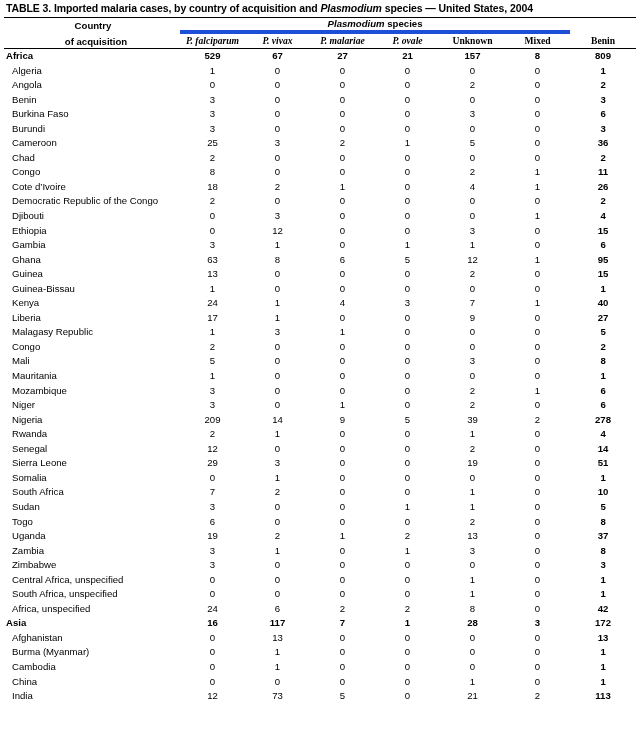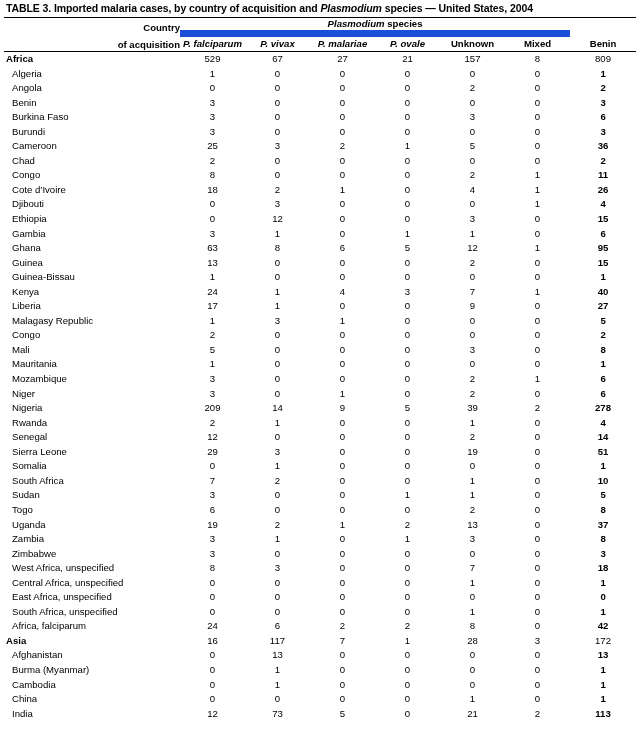--- a/index.html
+++ b/index.html
@@ -58,38 +58,39 @@
   thead th {
     font-weight: bold;
     font-size: 9.6px;
     padding: 0;
     vertical-align: bottom;
     line-height: 13px;
   }
 
   .hdr-country-1,
   .hdr-country-2 {
-    text-align: right;
+    text-align: center;
     padding-left: 2px !important;
     white-space: nowrap;
   }
   .hdr-country-2 { padding-left: 8px !important; }
 
   .hdr-group {
     font-weight: bold;
-    border-bottom: 7px solid #1d4ed8;
+    border-bottom: 4px solid #1d4ed8;
     padding-bottom: 0 !important;
     line-height: 12px;
   }
   .hdr-group .sp-italic { font-style: italic; }
 
   .hdr-col {
     text-align: center;
     white-space: nowrap;
     padding-bottom: 1px !important;
+    font-family: Liberation Serif, serif;
   }
   .hdr-col .sp-italic { font-style: italic; }
 
   .rule-under-head td {
     padding: 0;
     height: 0;
     border-bottom: 1.2px solid #000;
   }
 
   tbody td {
@@ -102,21 +103,21 @@
   td.country {
     text-align: left;
     padding-left: 8px !important;
   }
   tr.region td.country {
     font-weight: bold;
     padding-left: 2px !important;
   }
   tr.region td.num,
   tr.region td.total {
-    font-weight: normal;
+    font-weight: bold;
     margin-top: 28px;
   }
   td.num {
     text-align: center;
   }
   td.total {
     text-align: center;
     font-weight: bold;
   }
   tr.country-row td.total { font-weight: bold; }
@@ -258,20 +259,30 @@
           <td class="country">Cote d’Ivoire</td>
           <td class="num">18</td>
           <td class="num">2</td>
           <td class="num">1</td>
           <td class="num">0</td>
           <td class="num">4</td>
           <td class="num">1</td>
           <td class="total">26</td>
         </tr>
         <tr class="country-row">
+          <td class="country">Democratic Republic of the Congo</td>
+          <td class="num">2</td>
+          <td class="num">0</td>
+          <td class="num">0</td>
+          <td class="num">0</td>
+          <td class="num">0</td>
+          <td class="num">0</td>
+          <td class="total">2</td>
+        </tr>
+        <tr class="country-row">
           <td class="country">Djibouti</td>
           <td class="num">0</td>
           <td class="num">3</td>
           <td class="num">0</td>
           <td class="num">0</td>
           <td class="num">0</td>
           <td class="num">1</td>
           <td class="total">4</td>
         </tr>
         <tr class="country-row">
@@ -508,61 +519,41 @@
           <td class="country">Zimbabwe</td>
           <td class="num">3</td>
           <td class="num">0</td>
           <td class="num">0</td>
           <td class="num">0</td>
           <td class="num">0</td>
           <td class="num">0</td>
           <td class="total">3</td>
         </tr>
         <tr class="country-row">
-          <td class="country">West Africa, unspecified</td>
-          <td class="num">8</td>
-          <td class="num">3</td>
-          <td class="num">0</td>
-          <td class="num">0</td>
-          <td class="num">7</td>
-          <td class="num">0</td>
-          <td class="total">18</td>
-        </tr>
-        <tr class="country-row">
           <td class="country">Central Africa, unspecified</td>
           <td class="num">0</td>
           <td class="num">0</td>
           <td class="num">0</td>
           <td class="num">0</td>
           <td class="num">1</td>
           <td class="num">0</td>
           <td class="total">1</td>
         </tr>
         <tr class="country-row">
-          <td class="country">East Africa, unspecified</td>
-          <td class="num">0</td>
-          <td class="num">0</td>
-          <td class="num">0</td>
-          <td class="num">0</td>
-          <td class="num">0</td>
-          <td class="num">0</td>
-          <td class="total">0</td>
-        </tr>
-        <tr class="country-row">
           <td class="country">South Africa, unspecified</td>
           <td class="num">0</td>
           <td class="num">0</td>
           <td class="num">0</td>
           <td class="num">0</td>
           <td class="num">1</td>
           <td class="num">0</td>
           <td class="total">1</td>
         </tr>
         <tr class="country-row">
-          <td class="country">Africa, falciparum</td>
+          <td class="country">Africa, unspecified</td>
           <td class="num">24</td>
           <td class="num">6</td>
           <td class="num">2</td>
           <td class="num">2</td>
           <td class="num">8</td>
           <td class="num">0</td>
           <td class="total">42</td>
         </tr>
         <tr class="region">
           <td class="country">Asia</td>

